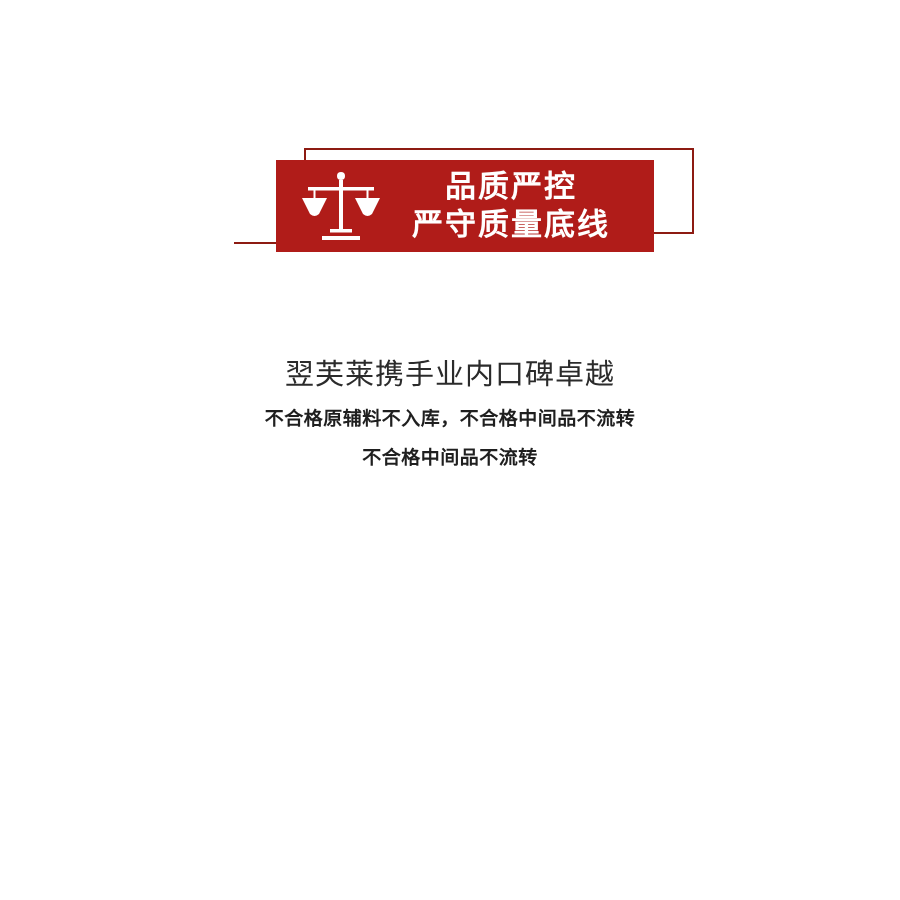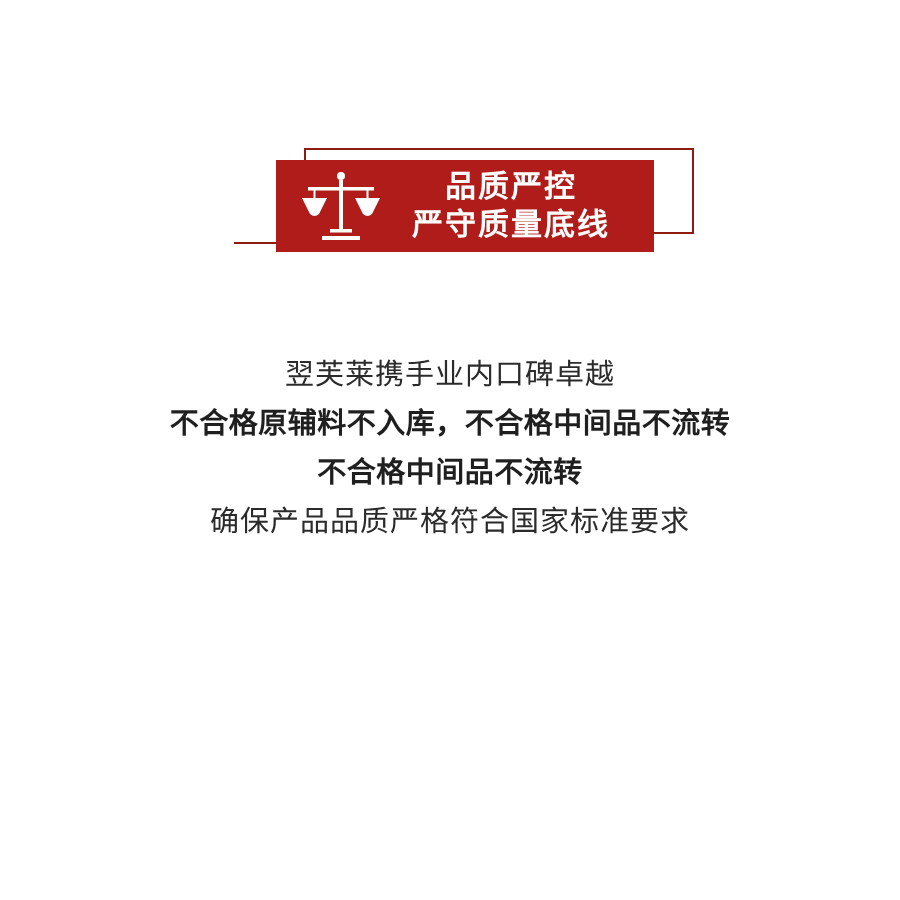--- a/index.html
+++ b/index.html
@@ -102,21 +102,21 @@
   .copy-line {
     color: #2b2b2b;
     font-size: 29px;
     line-height: 1.0;
     padding: 10px 0;
     letter-spacing: 1px;
     white-space: nowrap;
   }
   .copy-line.strong {
     font-weight: bold;
-    font-size: 29px;
+    font-size: 19px;
     color: #1f1f1f;
     letter-spacing: 0.5px;
   }
 </style>
 </head>
 <body>
 
 <div class="page">
 
   <div class="banner-area">
@@ -154,16 +154,15 @@
         <div class="banner-line2">严守质量底线</div>
       </div>
 
     </div>
   </div>
 
   <div class="copy">
     <div class="copy-line">翌芙莱携手业内口碑卓越</div>
     <div class="copy-line strong">不合格原辅料不入库，不合格中间品不流转</div>
     <div class="copy-line strong">不合格中间品不流转</div>
-    <div class="copy-line">确保产品品质严格符合国家标准要求</div>
   </div>
 
 </div>
 
 </body></html>

